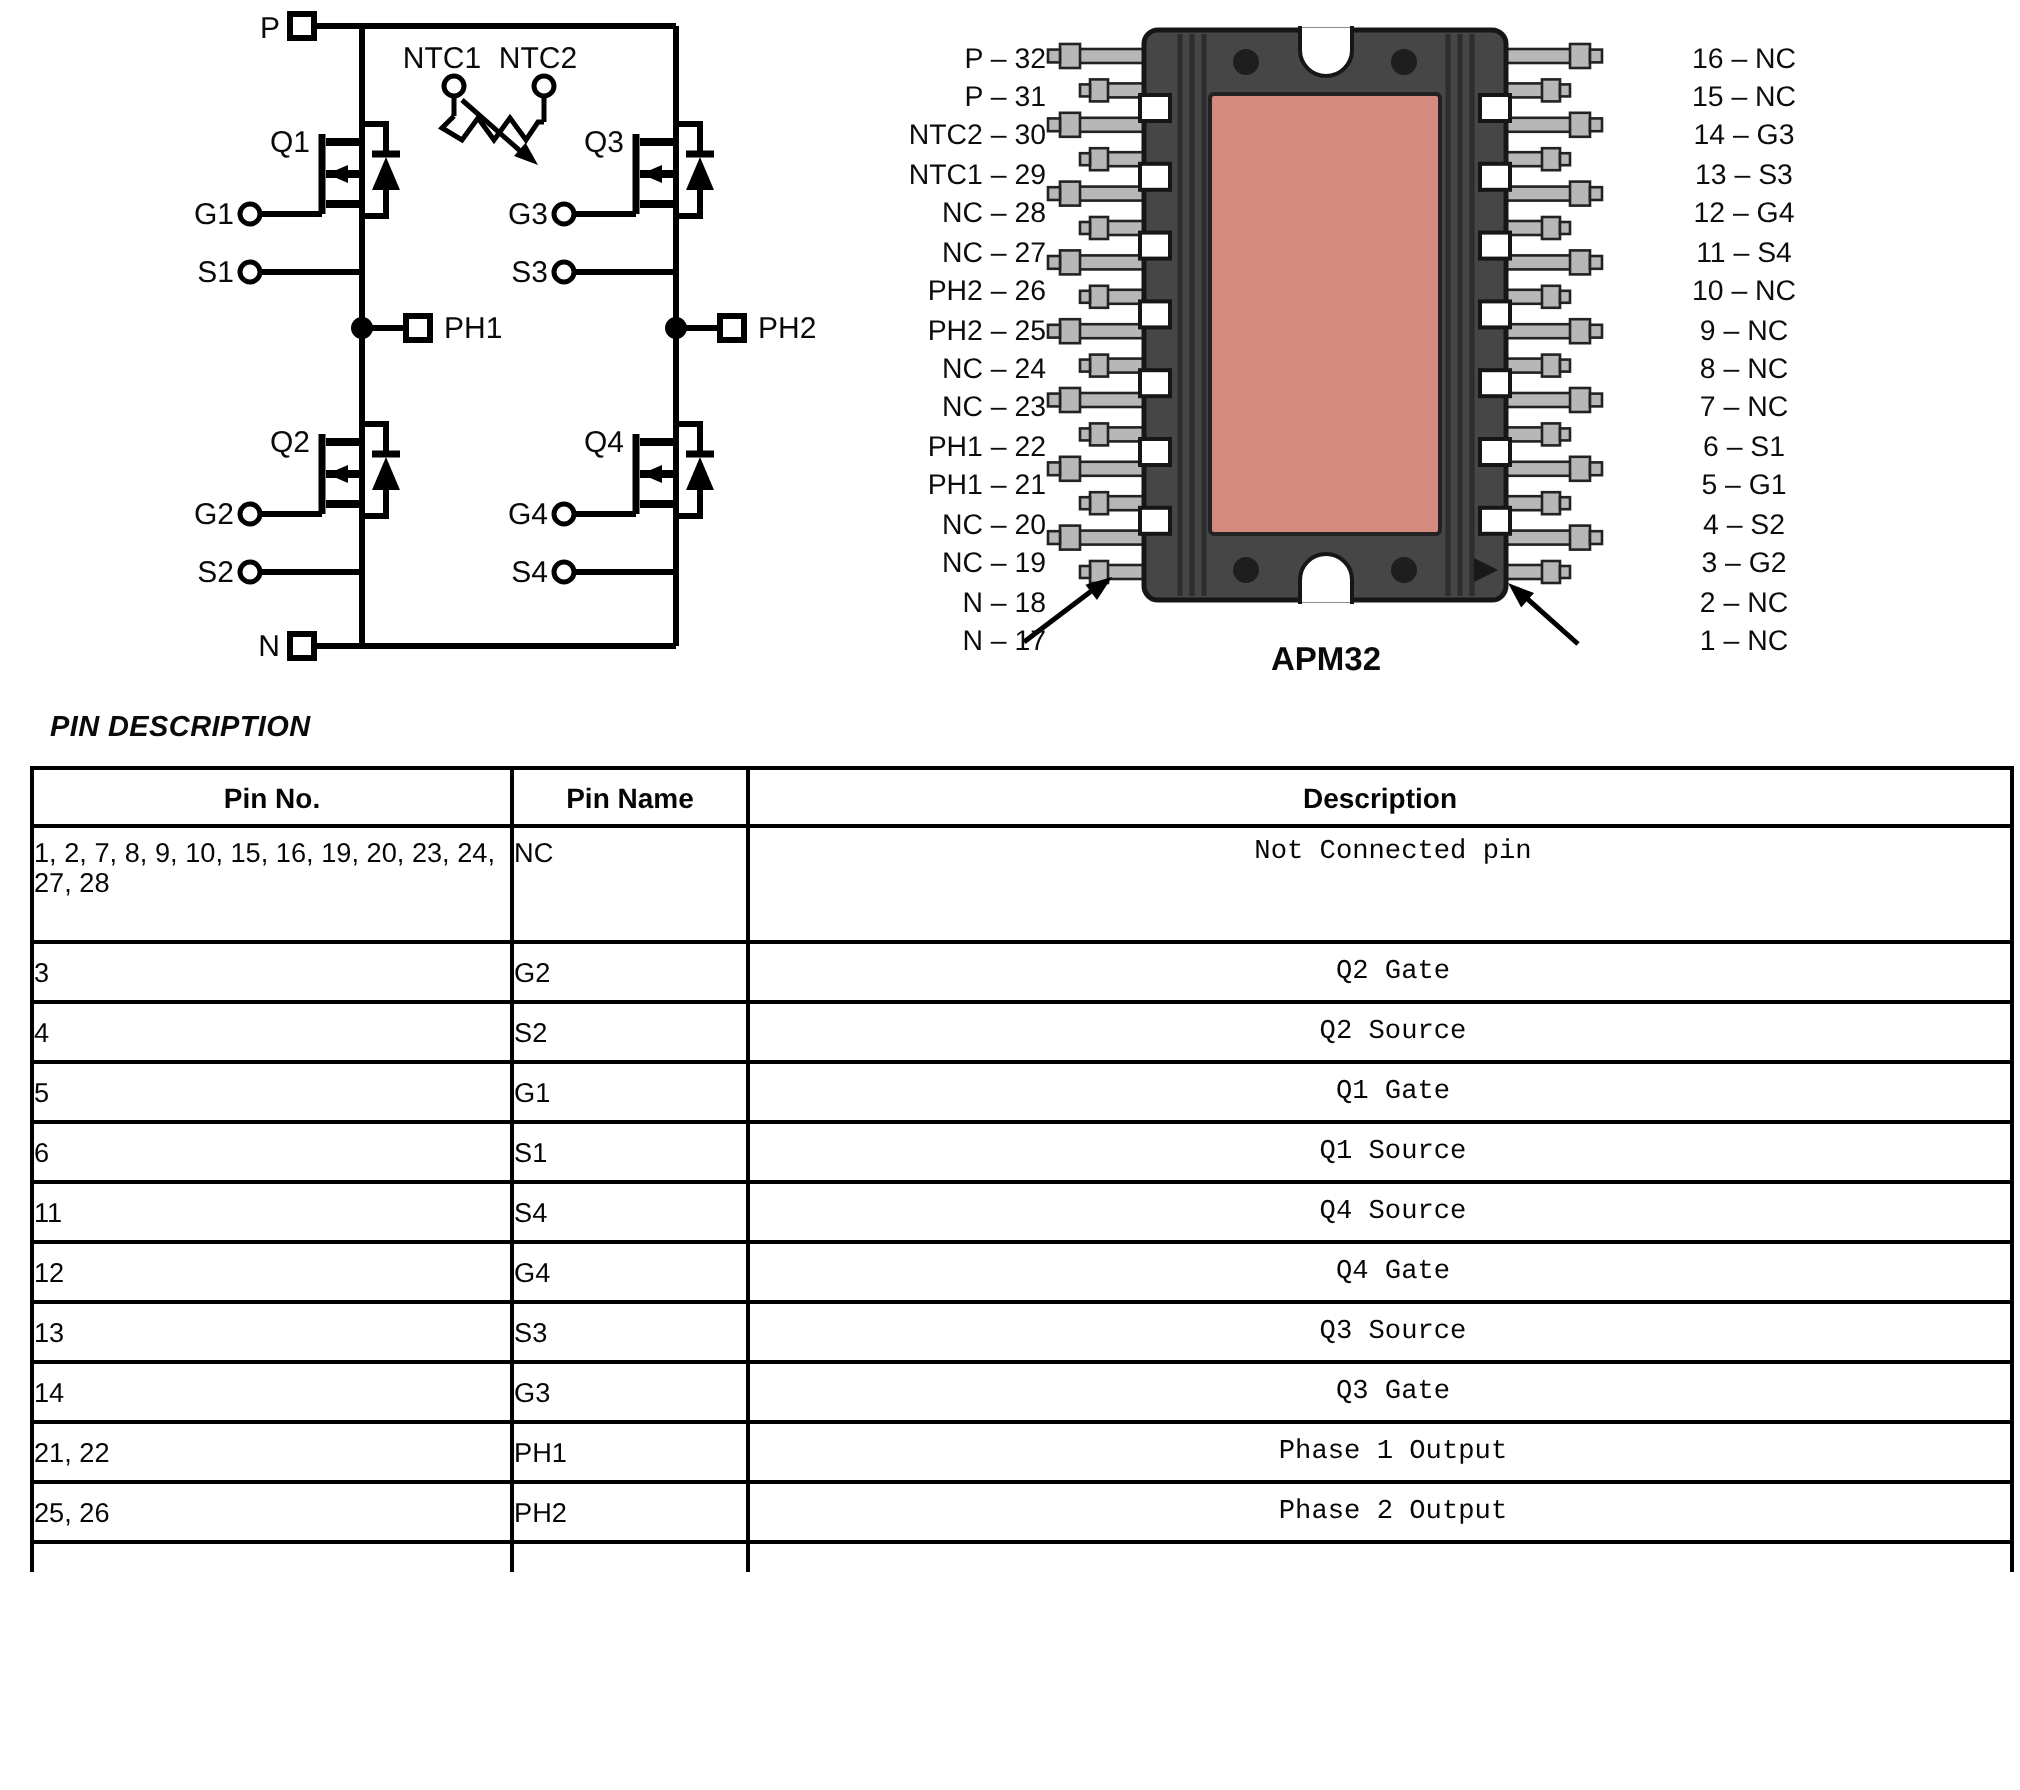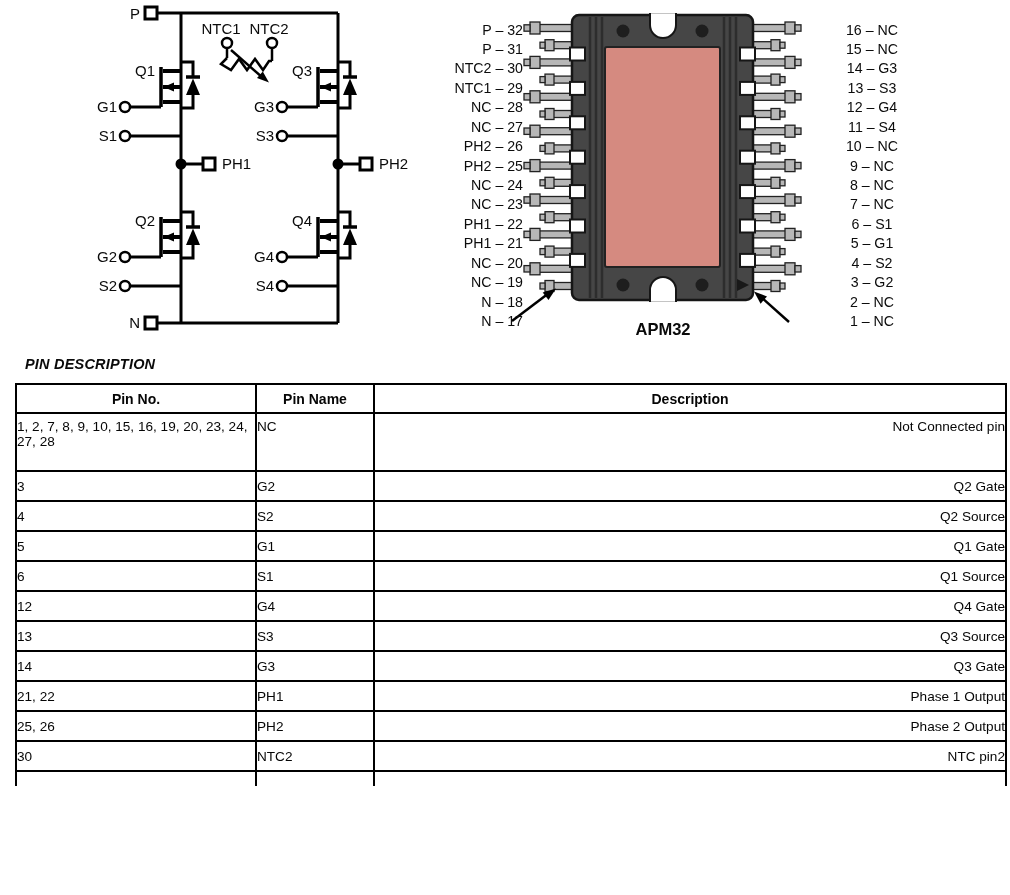--- a/index.html
+++ b/index.html
@@ -25,21 +25,21 @@
   }
   table.pin-table {
     position:absolute; left:15px; top:383px; width:990px;
     border-collapse:collapse; table-layout:fixed;
     font-size:13.6px; color:#060606;
   }
   .pin-table th, .pin-table td { border:2px solid #000; vertical-align:middle; padding:0; }
   .pin-table th { height:27px; font-weight:bold; font-size:14px; text-align:center; }
   .pin-table td { height:28px; }
   .pin-table td.c-no, .pin-table td.c-name { text-align:left; }
-  .pin-table td.c-desc { text-align:right; padding-left:13px; }
+  .pin-table td.c-desc { text-align:center; padding-left:13px;font-family:Liberation Mono, monospace; }
   .pin-table tbody tr:first-child td { height:51px; vertical-align:top; padding-top:5px; }
   .pin-table tr.partial-row td { height:14px; border-bottom:none; }
 
   svg text { font-family:"Liberation Sans", sans-serif; }
   .sch-label { font-size:15px; fill:#0a0a0a; }
   .pkg-name  { font-size:16.5px; font-weight:bold; fill:#0a0a0a; }
 </style>
 </head>
 <body>
 
@@ -375,20 +375,25 @@
           <td class="c-name">G1</td>
           <td class="c-desc">Q1 Gate</td>
         </tr>
 
         <tr class="table-row">
           <td class="c-no">6</td>
           <td class="c-name">S1</td>
           <td class="c-desc">Q1 Source</td>
         </tr>
 
+        <tr class="table-row">
+          <td class="c-no">11</td>
+          <td class="c-name">S4</td>
+          <td class="c-desc">Q4 Source</td>
+        </tr>
 
         <tr class="table-row">
           <td class="c-no">12</td>
           <td class="c-name">G4</td>
           <td class="c-desc">Q4 Gate</td>
         </tr>
 
         <tr class="table-row">
           <td class="c-no">13</td>
           <td class="c-name">S3</td>
@@ -408,25 +413,20 @@
           <td class="c-desc">Phase 1 Output</td>
         </tr>
 
         <tr class="table-row">
           <td class="c-no">25, 26</td>
           <td class="c-name">PH2</td>
           <td class="c-desc">Phase 2 Output</td>
         </tr>
 
 
-        <tr class="table-row">
-          <td class="c-no">30</td>
-          <td class="c-name">NTC2</td>
-          <td class="c-desc">NTC pin2</td>
-        </tr>
 
 
       <tr class="partial-row">
         <td></td>
           <td></td>
           <td></td>
       </tr>
     </tbody>
   </table>
 

